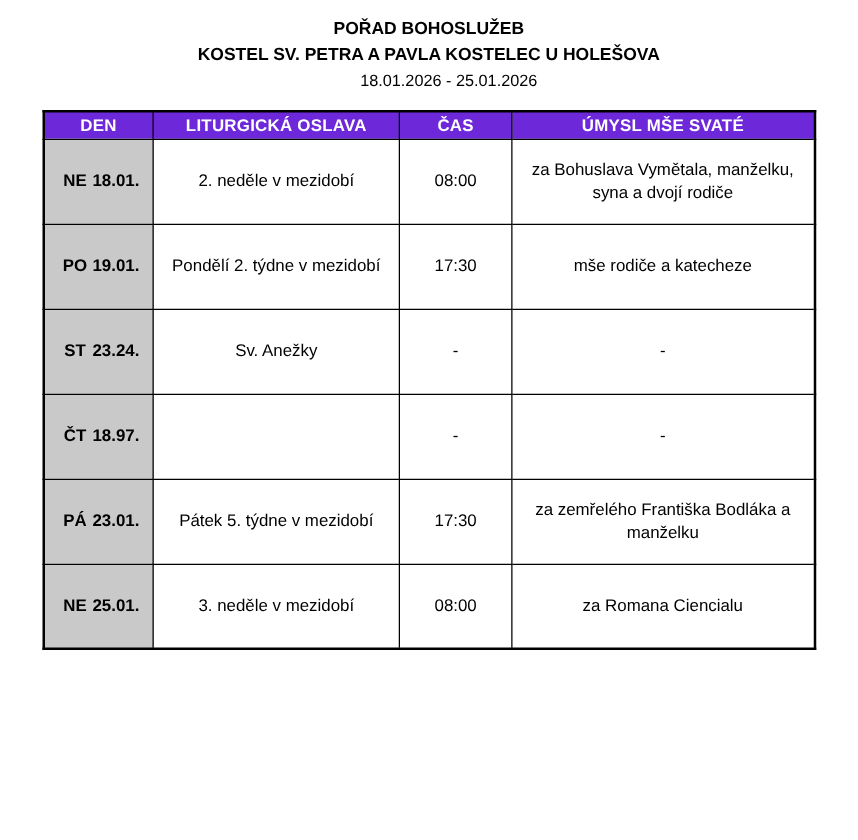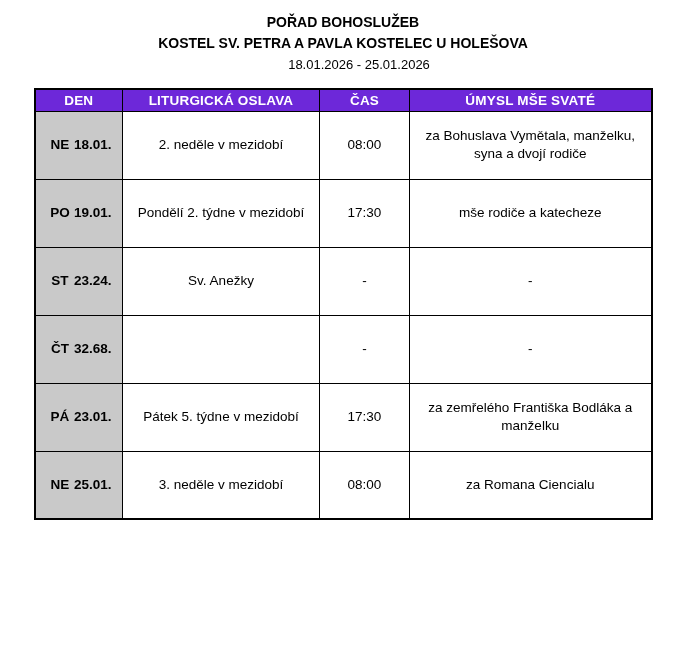--- a/index.html
+++ b/index.html
@@ -104,21 +104,21 @@
         <td>17:30</td>
         <td>mše rodiče a katecheze</td>
       </tr>
       <tr>
         <td class="day"><span class="abbr">ST</span><span>23.24.</span></td>
         <td>Sv. Anežky</td>
         <td>-</td>
         <td>-</td>
       </tr>
       <tr>
-        <td class="day"><span class="abbr">ČT</span><span>32.68.</span></td>
+        <td class="day"><span class="abbr">ČT</span><span>18.97.</span></td>
         <td></td>
         <td>-</td>
         <td>-</td>
       </tr>
       <tr>
         <td class="day"><span class="abbr">PÁ</span><span>23.01.</span></td>
         <td>Pátek 5. týdne v mezidobí</td>
         <td>17:30</td>
         <td>za zemřelého Františka Bodláka a manželku</td>
       </tr>

